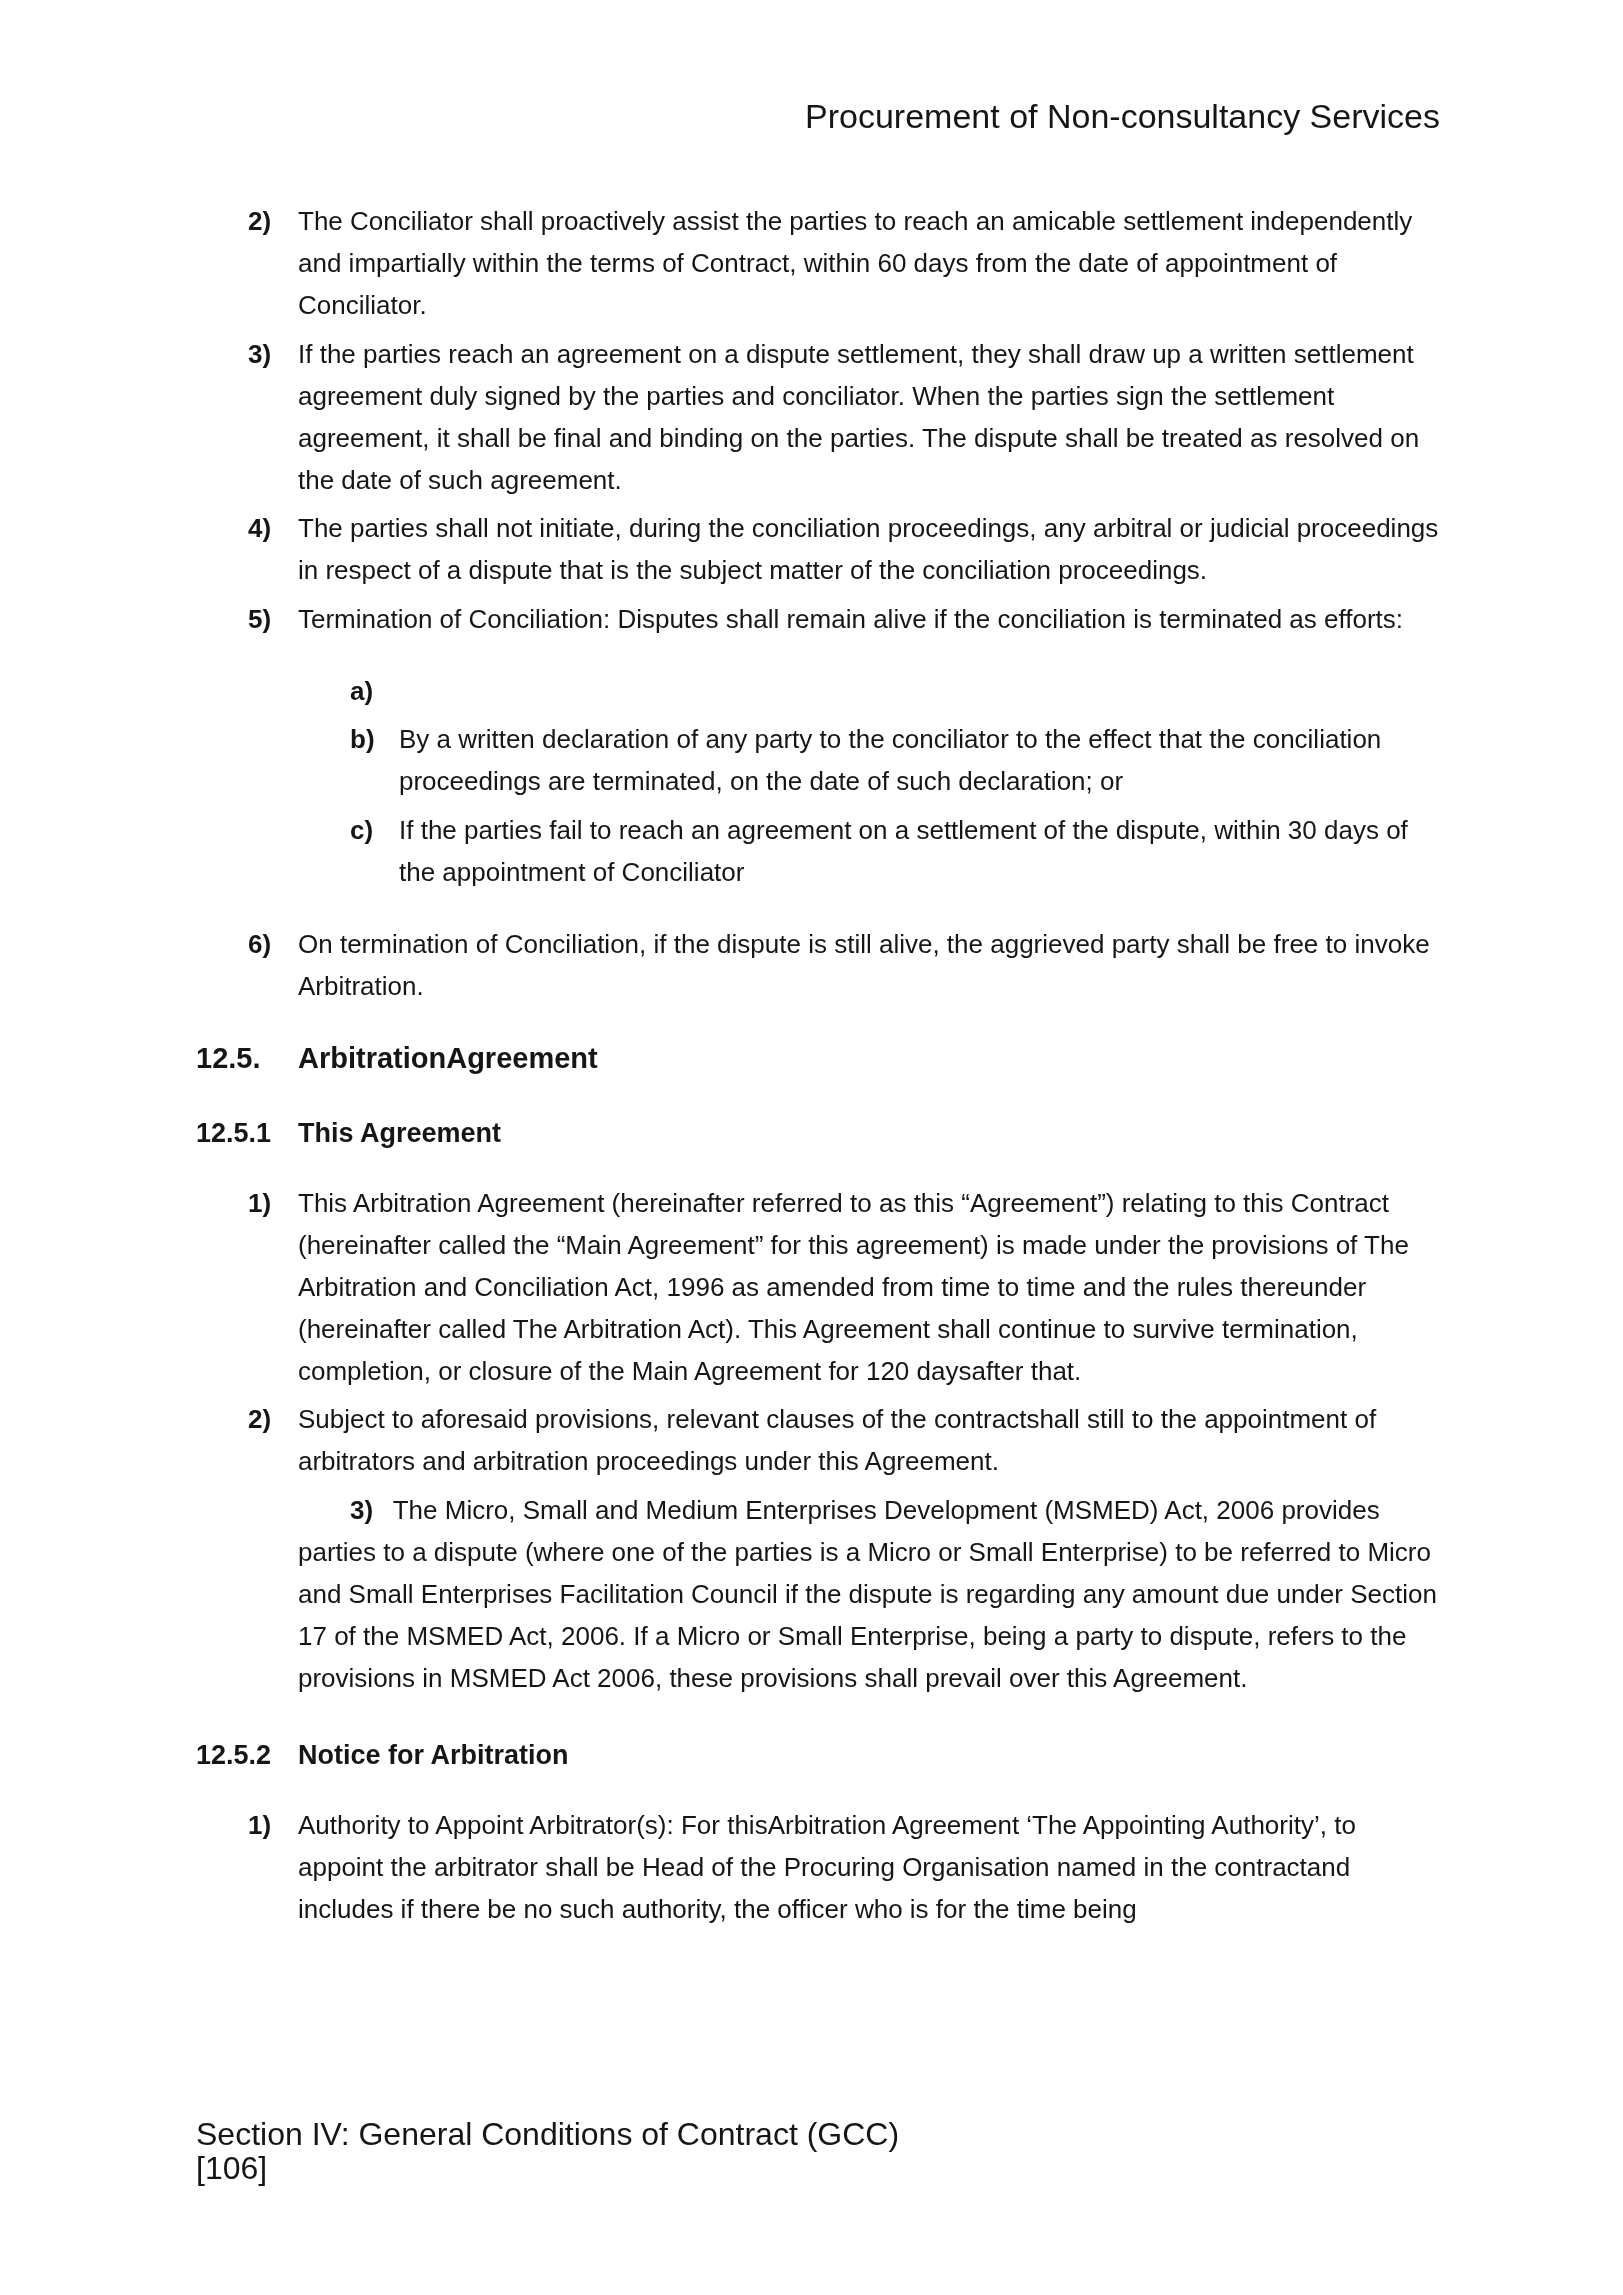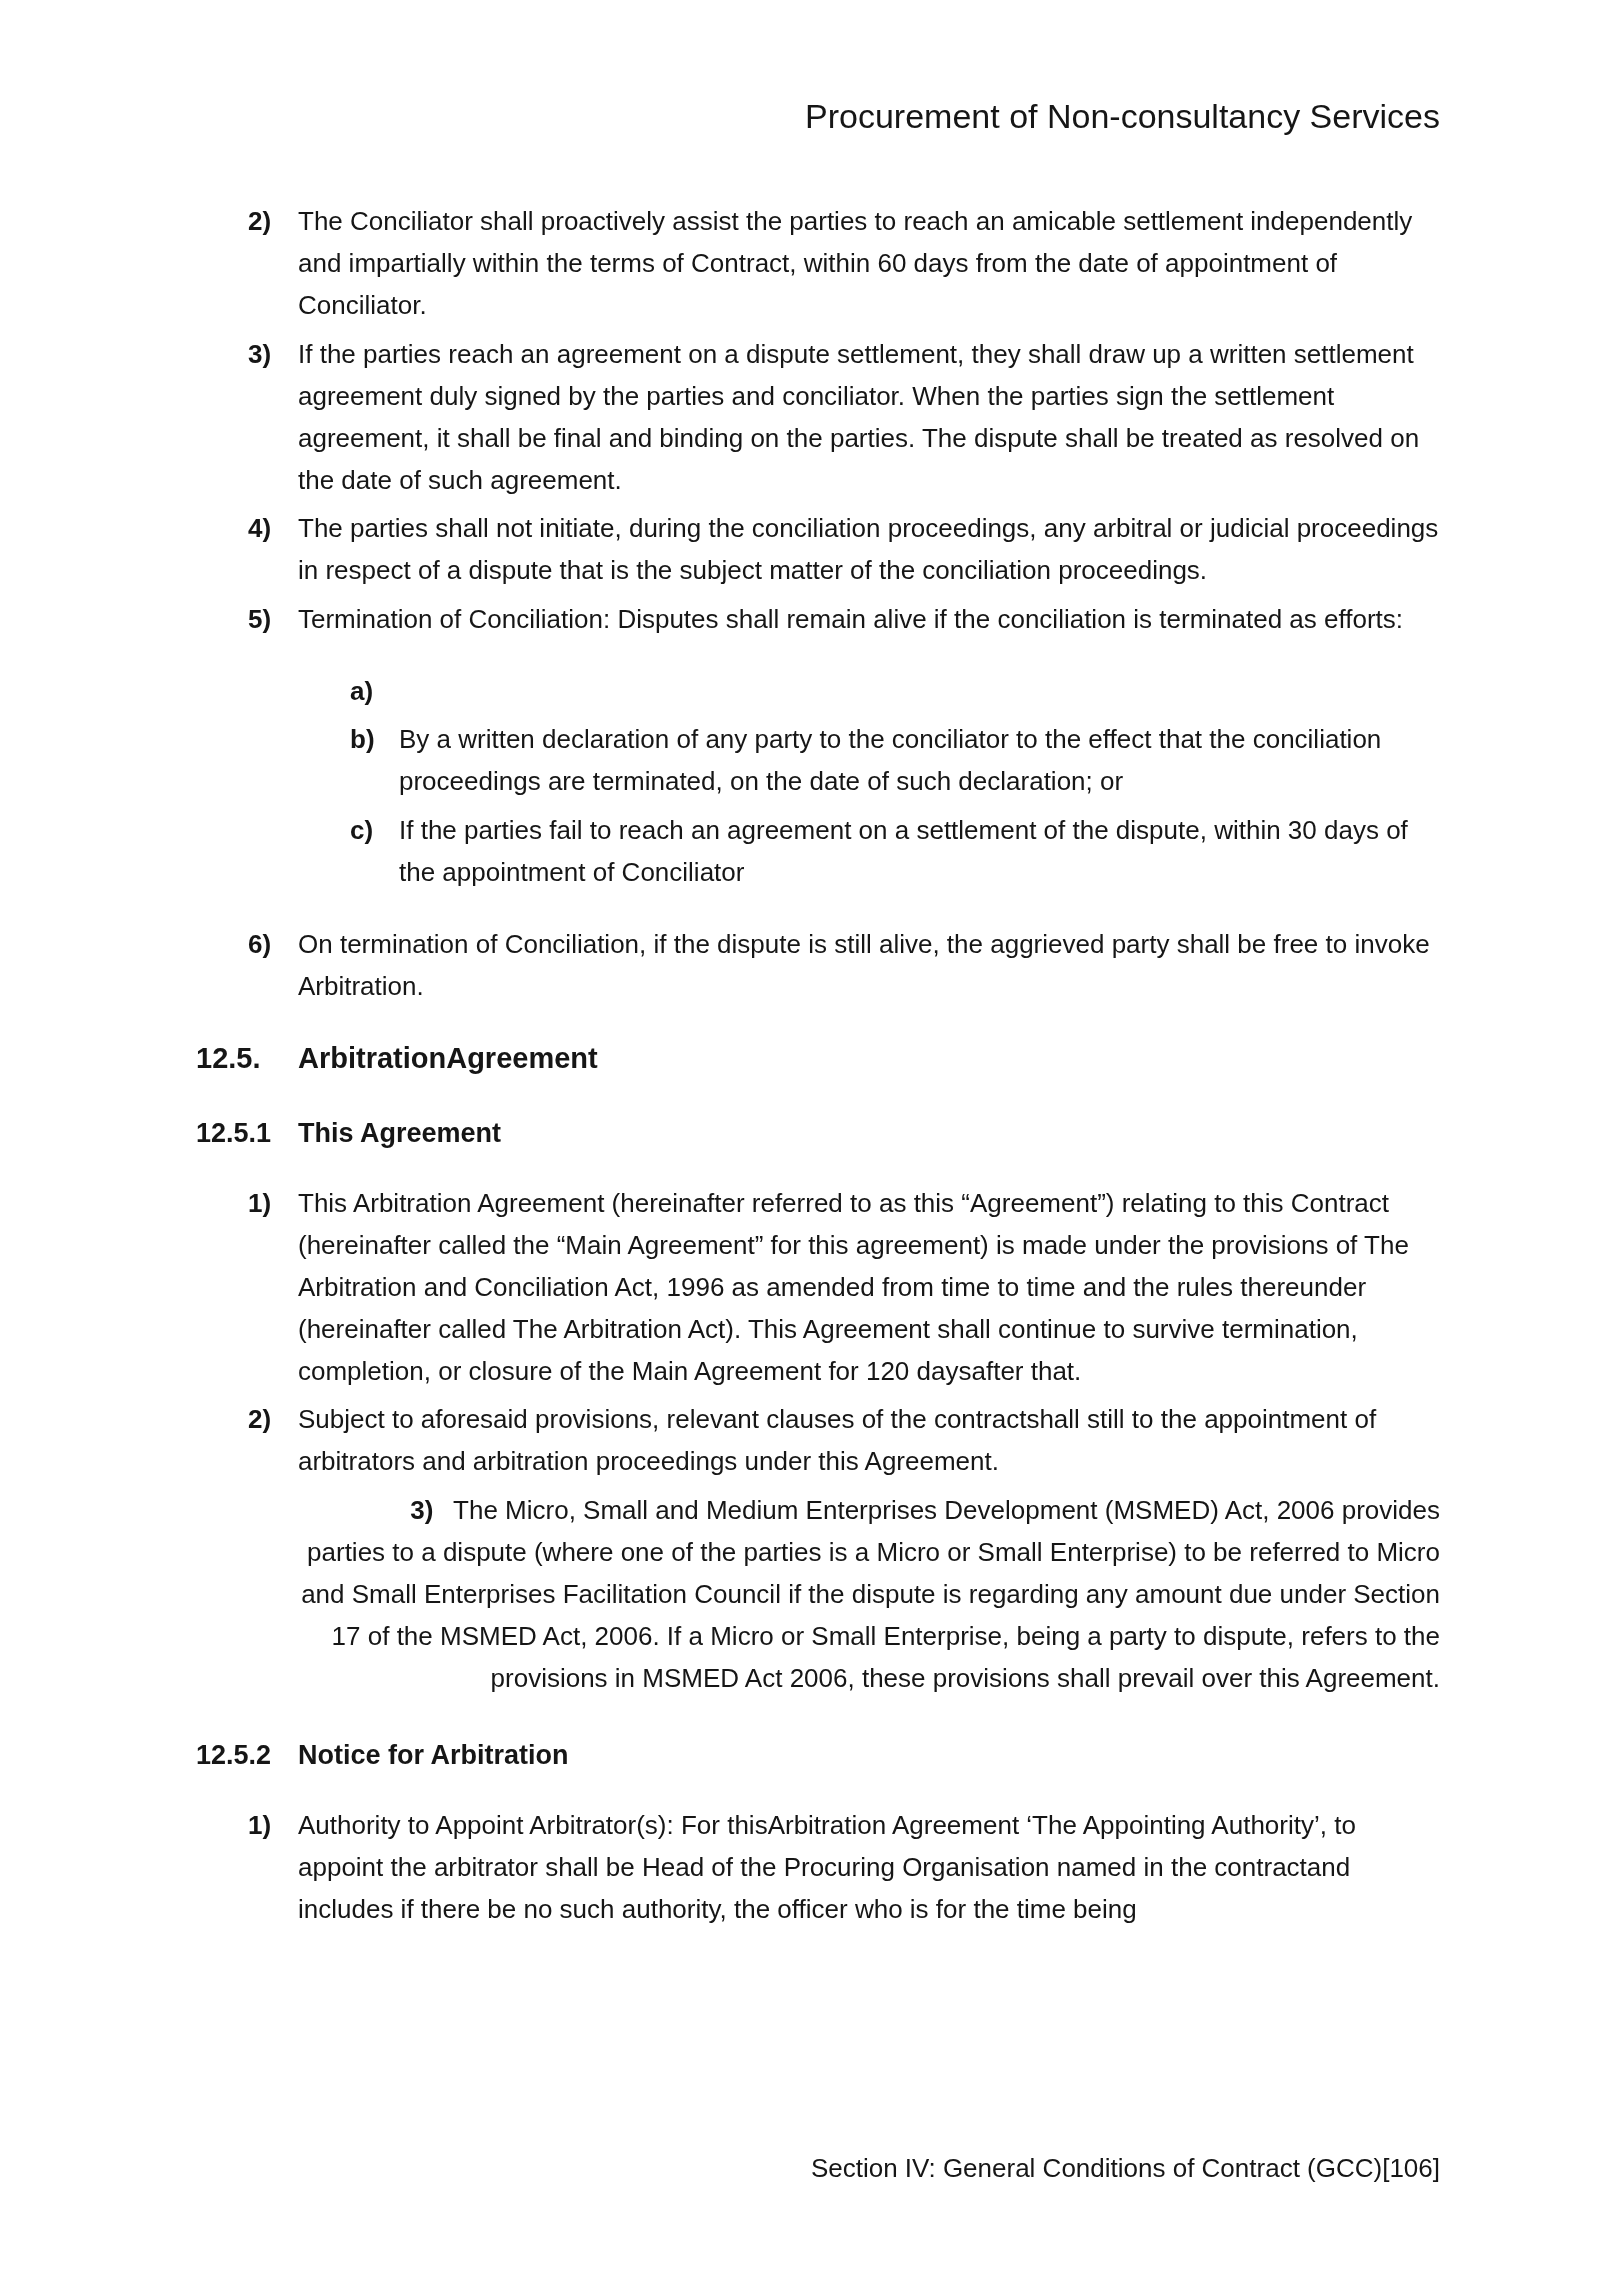--- a/index.html
+++ b/index.html
@@ -74,36 +74,36 @@
   .subsection-heading .sec-num { width: 102px; flex-shrink: 0; }
 
   .list-block { margin-top: 30px; }
 
   .indented-para {
     padding-left: 102px;
     text-indent: 52px;
     font-size: 26px;
     line-height: 42px;
     margin-bottom: 19px;
-    text-align: right;
   }
   .indented-para .inline-marker {
     font-weight: 700;
     margin-right: 19.6px;
   }
 
   .footer-row {
     position: absolute;
     left: 196px;
     right: 183px;
     bottom: 110px;
     display: flex;
     justify-content: flex-end;
-    font-size: 26px;
+    font-size: 32px;
     line-height: 34px;
+    flex-direction: column;
   }
 </style>
 </head>
 <body>
 
 <div class="page">
 
   <div class="header-row">
     <span>Procurement of Non-consultancy Services</span>
   </div>

